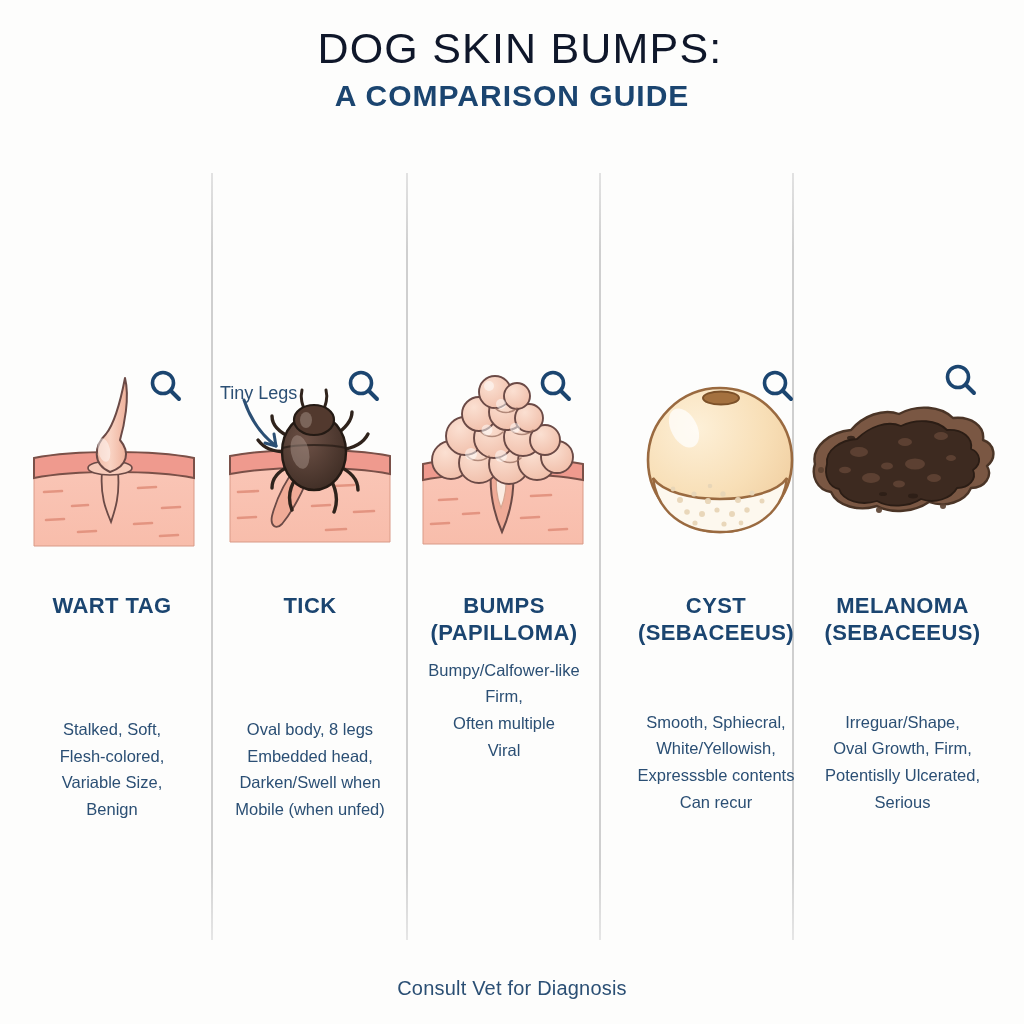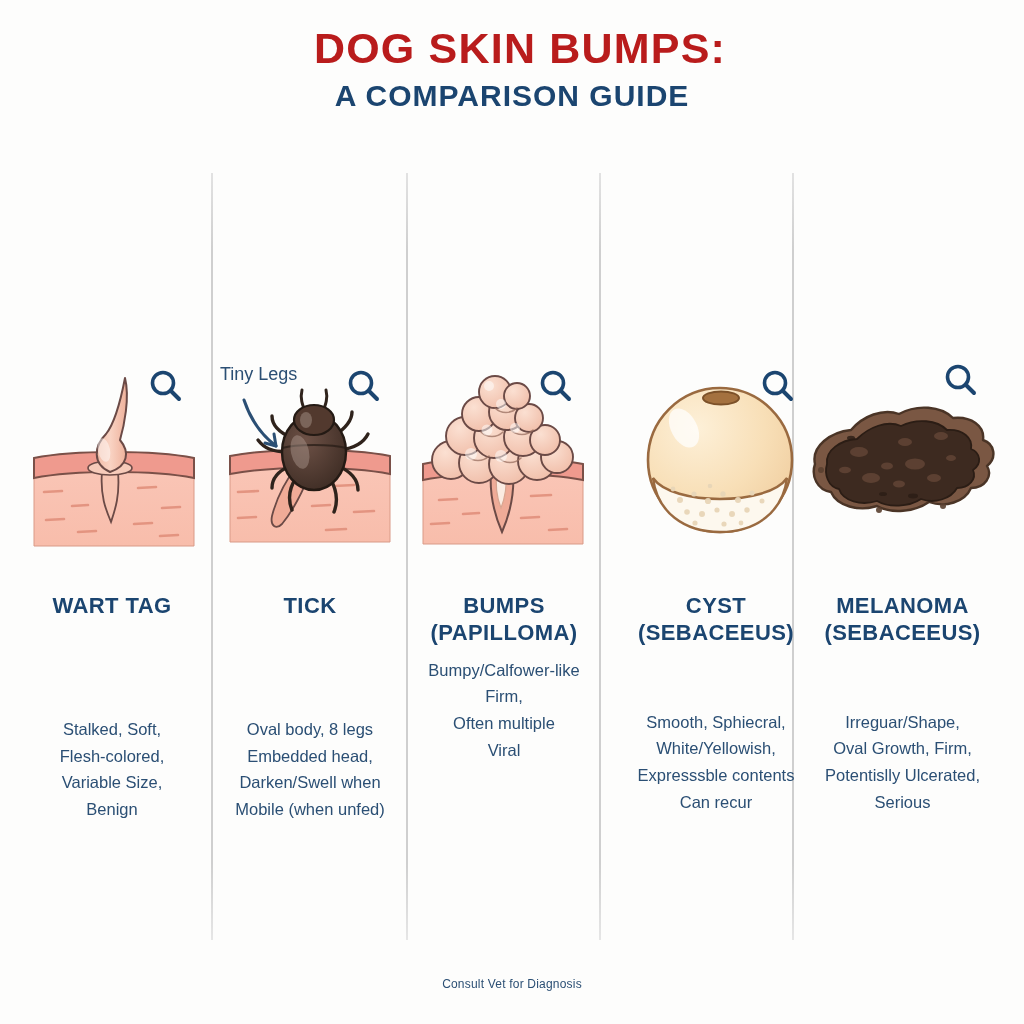--- a/index.html
+++ b/index.html
@@ -9,22 +9,22 @@
     font-family:"Liberation Sans", sans-serif;
     color:#1b4570;
     overflow:hidden;
     position:relative;
   }
   #infographic{position:absolute;inset:0;}
 
   
   .title-block{position:absolute;left:0;top:26px;width:1024px;text-align:center;}
   .title-main{
-    font-size:43px;font-weight:bold;letter-spacing:1.2px;
-    color:#b91c1c;line-height:1.06;padding-left:16px;
+    font-size:43px;font-weight:normal;letter-spacing:1.2px;
+    color:#0f172a;line-height:1.06;padding-left:16px;
   }
   .title-sub{
     font-size:30px;font-weight:bold;letter-spacing:1.0px;
     color:#1b4570;line-height:1.1;margin-top:7px;
   }
 
   
   .divider{
     position:absolute;top:173px;width:2px;height:767px;
     background:linear-gradient(to bottom,#e2e2e2,#cfcfcf 10%,#cfcfcf 90%,#e6e6e6);
@@ -53,26 +53,26 @@
 
   #col-0 .col-desc{margin-top:96px;}
   #col-1 .col-desc{margin-top:96px;}
   #col-2 .col-desc{margin-top:10px;}
   #col-3 .col-desc{margin-top:62px;}
   #col-4 .col-desc{margin-top:62px;}
 
   
   .footer{
     position:absolute;left:0;top:977px;width:1024px;text-align:center;
-    font-size:12px;color:#2b4f74;letter-spacing:.2px;
+    font-size:20px;color:#2b4f74;letter-spacing:.2px;
   }
 
   
   .annotation{
-    position:absolute;left:6px;top:4px;
+    position:absolute;left:6px;top:23px;
     font-size:18px;color:#2b4f74;white-space:nowrap;
   }
 </style>
 </head>
 <body>
 
 <div id="infographic">
 
   <div class="title-block">
     <div class="title-main">DOG SKIN BUMPS:</div>

